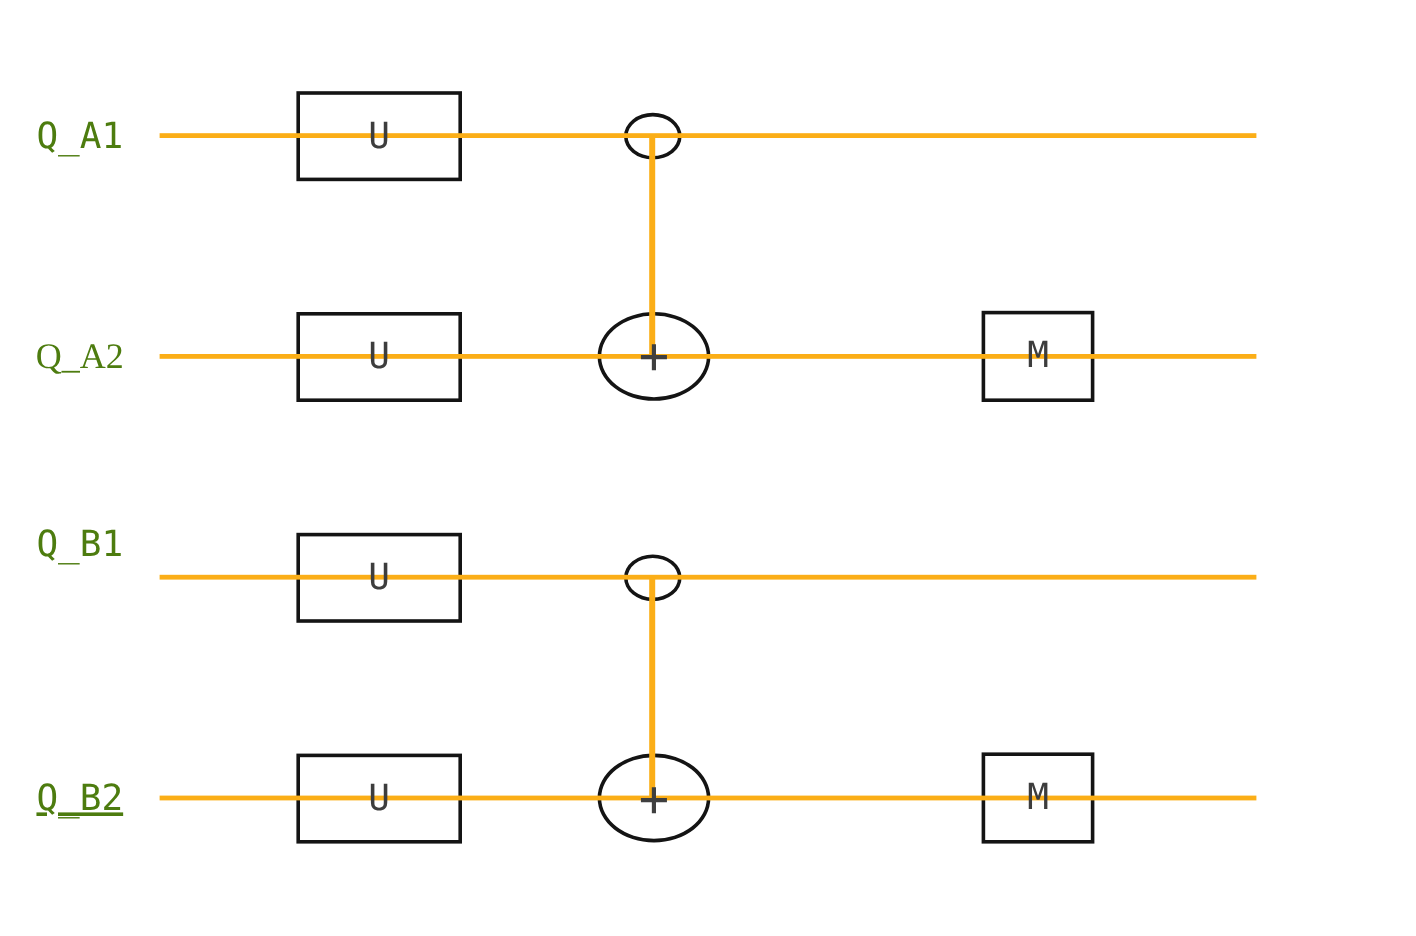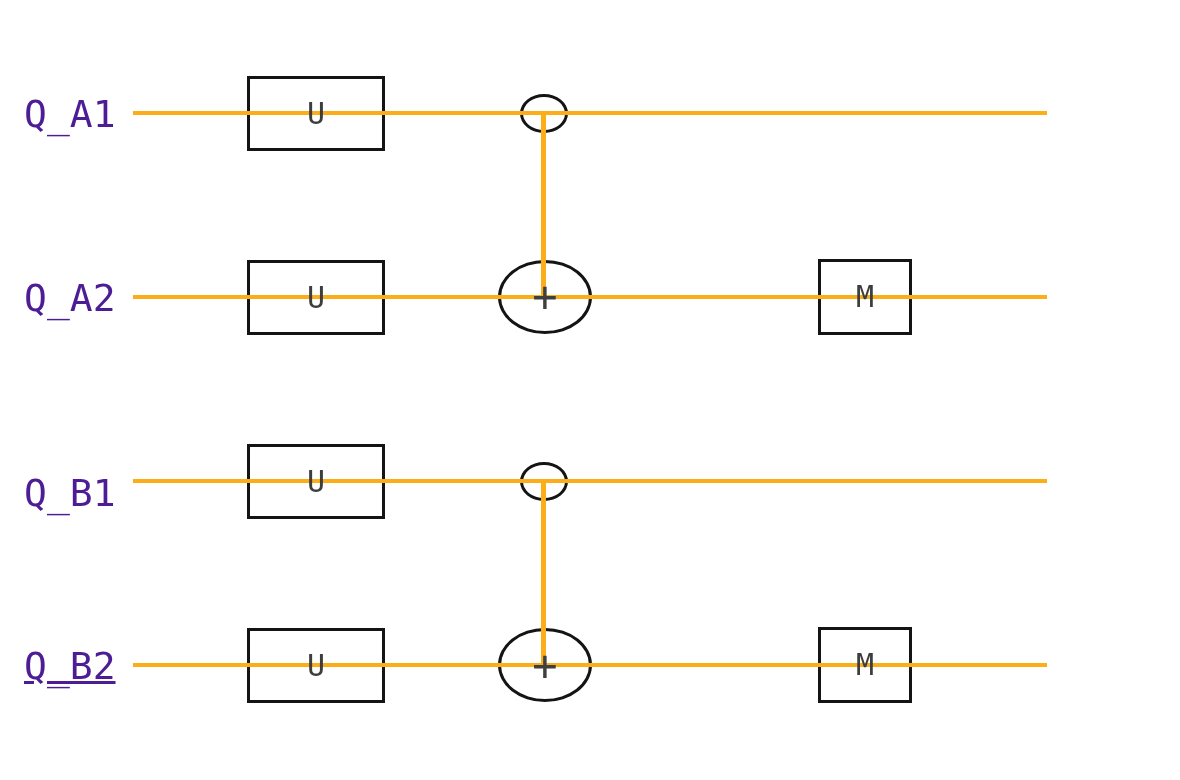--- a/index.html
+++ b/index.html
@@ -83,30 +83,30 @@
   }
   .connector.rA { top: 113px; }
   .connector.rB { top: 481px; }
 
   
   .wire-label {
     position: absolute;
     left: 24px;
     width: 85px;
     text-align: center;
-    font-size: 38px;
-    color: #4c1d95;
+    font-size: 30px;
+    color: #4d7c0f;
     line-height: 1;
     transform: translateY(-50%);
     z-index: 3;
     white-space: nowrap;
   }
   .wire-label.r1 { top: 114px; }
-  .wire-label.r2 { top: 298px; }
-  .wire-label.r3 { top: 493px; }
+  .wire-label.r2 { top: 298px; font-family: Liberation Serif, serif; }
+  .wire-label.r3 { top: 454px; }
   .wire-label.r4 { top: 666px; text-decoration: underline; }
 
   .gate-letter {
     position: relative;
     z-index: 3;
     font-size: 30px;
     color: #3d3d3d;
     line-height: 1;
   }
 

